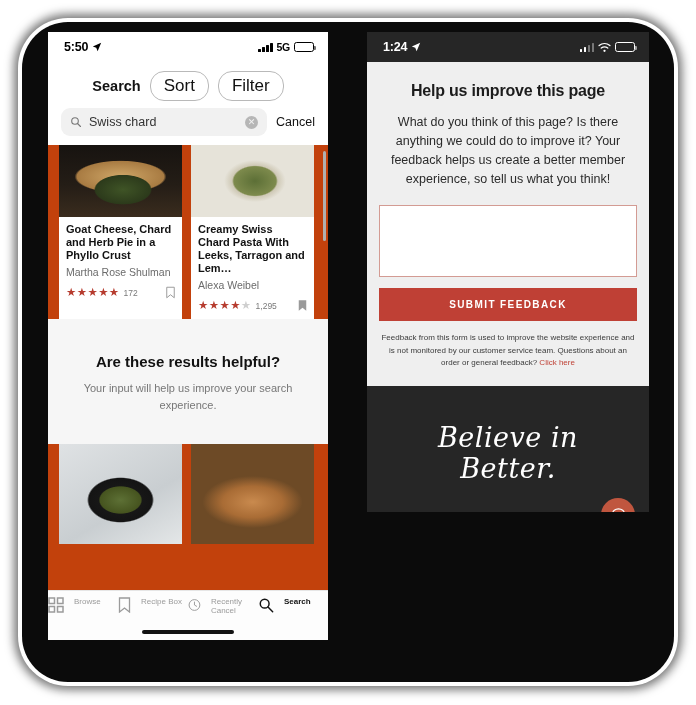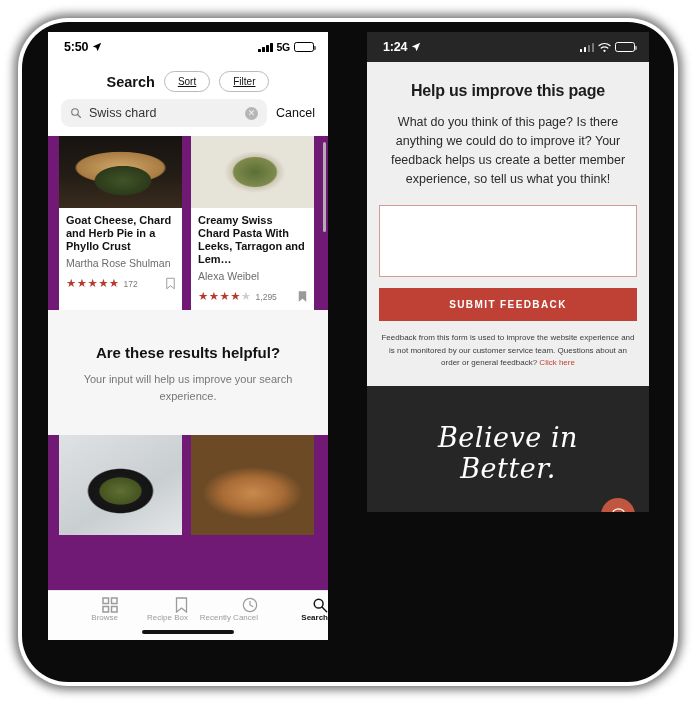--- a/index.html
+++ b/index.html
@@ -40,30 +40,30 @@
         background:currentColor;opacity:.55;border-radius:0 1px 1px 0;}
   .batt .fill{height:100%;border-radius:1.2px;background:currentColor;}
   .batt.low .fill{background:#e8392e;width:22%!important;}
 
   
   .nyt{height:578px;background:#fff;position:relative;overflow:hidden;}
   .nyt-head{display:flex;align-items:center;justify-content:center;gap:9px;
             padding:9px 0 7px;}
   .nyt-title{font-size:14.5px;font-weight:bold;color:#121212;}
   .pill{border:1px solid #b9b9b9;border-radius:14px;padding:4px 13px;
-        font-size:10px;color:#121212;background:#fff;text-decoration:underline;}
+        font-size:17px;color:#121212;background:#fff;}
   .searchrow{display:flex;align-items:center;gap:9px;padding:0 13px 9px;}
   .searchfield{flex:1;display:flex;align-items:center;gap:7px;background:#f1f1f1;
         border-radius:9px;padding:7px 9px;}
   .searchfield .q{font-size:12.5px;color:#333;flex:1;}
   .clearbtn{width:13px;height:13px;border-radius:50%;background:#b6b6b6;color:#f1f1f1;
         font-size:9px;line-height:13px;text-align:center;flex:none;font-weight:bold;}
   .cancel{font-size:12.5px;color:#121212;}
 
-  .scrollarea{position:relative;height:498px;overflow:hidden;background:#701a75;}
+  .scrollarea{position:relative;height:498px;overflow:hidden;background:#c2410c;}
   .cards{display:flex;gap:9px;padding:0 11px;}
   .card{width:123px;background:#fff;}
   .card .thumb{width:123px;height:72px;position:relative;overflow:hidden;}
   .card .meta{padding:6px 7px 7px;}
   .card .ttl{font-size:11px;line-height:13px;font-weight:bold;color:#121212;}
   .card .auth{font-size:10.5px;color:#6b6b6b;margin-top:4px;}
   .rating{display:flex;align-items:center;margin-top:8px;}
   .stars{letter-spacing:.4px;font-size:11.5px;color:#b63b2e;line-height:1;}
   .stars .off{color:#cfcfcf;}
   .cnt{font-size:8.5px;color:#7a7a7a;margin-left:4px;}
@@ -74,21 +74,21 @@
   .helpful p{margin:10px 0 0;font-size:11px;line-height:17px;color:#777;}
   .ghost{display:inline-block;margin-top:16px;border:1px solid #1a1a1a;
          border-radius:20px;padding:8px 20px;font-size:11.5px;color:#121212;background:#f6f6f6;}
 
   .vscroll{position:absolute;right:2px;top:6px;width:3px;height:90px;
            background:#b0b0b0;border-radius:2px;}
 
   .tabbar{position:absolute;left:0;bottom:0;width:280px;height:50px;
           background:#fdfdfd;border-top:1px solid #e6e6e6;display:flex;
           box-sizing:border-box;padding-top:6px;}
-  .tab{flex:1;display:flex;flex-direction:column;align-items:flex-end;gap:0;color:#9b9b9b;}
+  .tab{flex:1;display:flex;flex-direction:row;align-items:flex-start;gap:10px;color:#9b9b9b;}
   .tab.active{color:#121212;}
   .tab span{font-size:8px;}
   .homebar{position:absolute;left:50%;transform:translateX(-50%);bottom:6px;
            width:92px;height:4px;background:#121212;border-radius:3px;}
 
   
   .bb{height:578px;background:#fdba74;position:relative;overflow:hidden;}
   .bb-top{background:#efefef;padding:20px 17px 16px;text-align:center;}
   .bb-top h2{margin:0;font-size:16px;font-weight:bold;color:#1c1c1c;letter-spacing:-.2px;}
   .bb-top p{margin:13px 2px 0;font-size:12.5px;line-height:19px;color:#2b2b2b;}

